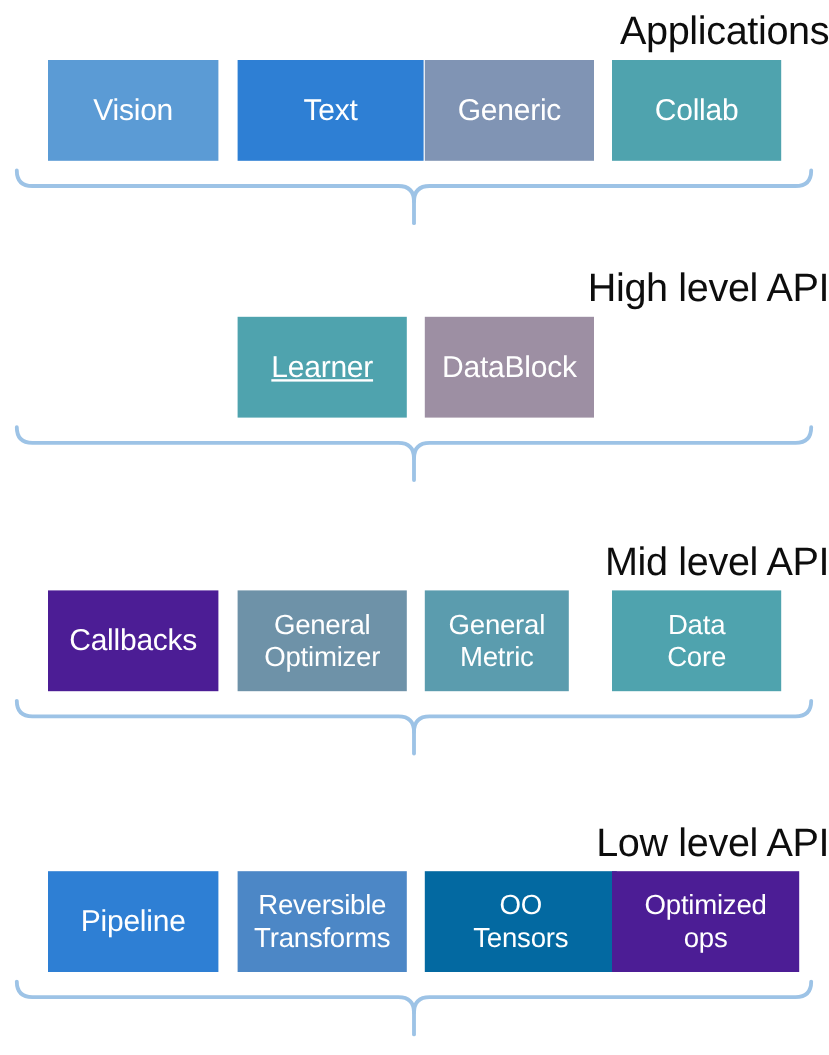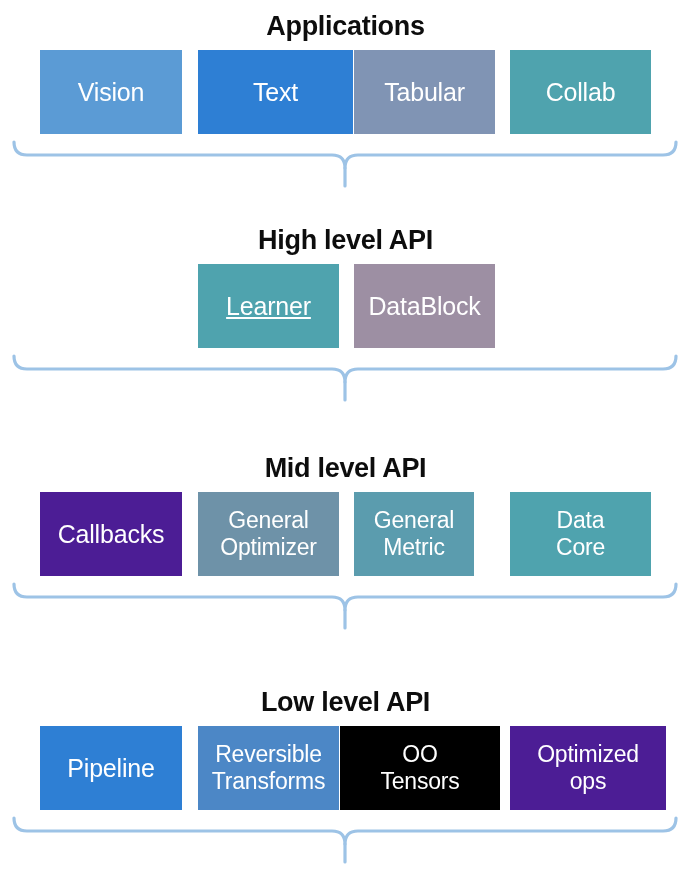--- a/index.html
+++ b/index.html
@@ -21,26 +21,26 @@
     height: 879px;
   }
 
   .layer {
     position: absolute;
     left: 0;
     width: 691px;
   }
 
   .layer-title {
-    text-align: center;
+    text-align: right;
     font-family: "Liberation Sans", sans-serif;
-    font-size: 27px;
+    font-size: 33px;
     line-height: 40px;
     color: #0d0d0d;
-    font-weight: 700;
+    font-weight: 400;
     letter-spacing: -0.3px;
     white-space: nowrap;
   }
 
   .boxrow {
     position: relative;
     height: 84px;
     margin-top: 4px;
   }
 
@@ -87,21 +87,21 @@
     <div class="layer" style="top: 6px;">
       <div class="layer-title">Applications</div>
       <div class="boxrow">
         <div class="node" style="left: 40px; width: 142px; background: rgb(91, 155, 213);">
           <span class="label">Vision</span>
         </div>
         <div class="node" style="left: 198px; width: 155px; background: rgb(46, 127, 212);">
           <span class="label">Text</span>
         </div>
         <div class="node" style="left: 354px; width: 141px; background: rgb(128, 148, 180);">
-          <span class="label">Tabular</span>
+          <span class="label">Generic</span>
         </div>
         <div class="node" style="left: 510px; width: 141px; background: rgb(79, 163, 174);">
           <span class="label">Collab</span>
         </div>
       </div>
     </div>
     <div class="brace-wrap" style="position: absolute; left: 0px; top: 140px;">
       <svg width="691" height="52" viewBox="0 0 691 52" xmlns="http://www.w3.org/2000/svg">
         <path d="M 14 2 Q 14 15 27 15 L 332 15 Q 345 15 345 28 Q 345 15 358 15 L 663 15 Q 676 15 676 2" fill="none" stroke="#9DC3E6" stroke-width="3.2" stroke-linecap="round" stroke-linejoin="round"></path>
         <path d="M 345 28 L 345 46" fill="none" stroke="#9DC3E6" stroke-width="3.2" stroke-linecap="round"></path>
@@ -153,21 +153,21 @@
     <div class="layer" style="top: 682px;">
       <div class="layer-title">Low level API</div>
       <div class="boxrow">
         <div class="node" style="left: 40px; width: 142px; background: rgb(46, 127, 212);">
           <span class="label">Pipeline</span>
         </div>
         <div class="node two-line" style="left: 198px; width: 141px; background: rgb(76, 135, 198);">
           <span class="label">Reversible
 Transforms</span>
         </div>
-        <div class="node two-line" style="left: 340px; width: 160px; background: #000000;">
+        <div class="node two-line" style="left: 354px; width: 160px; background: #0369a1;">
           <span class="label">OO
 Tensors</span>
         </div>
         <div class="node two-line" style="left: 510px; width: 156px; background: #4c1d95;">
           <span class="label">Optimized
 ops</span>
         </div>
       </div>
     </div>
     <div class="brace-wrap" style="position: absolute; left: 0px; top: 816px;">

